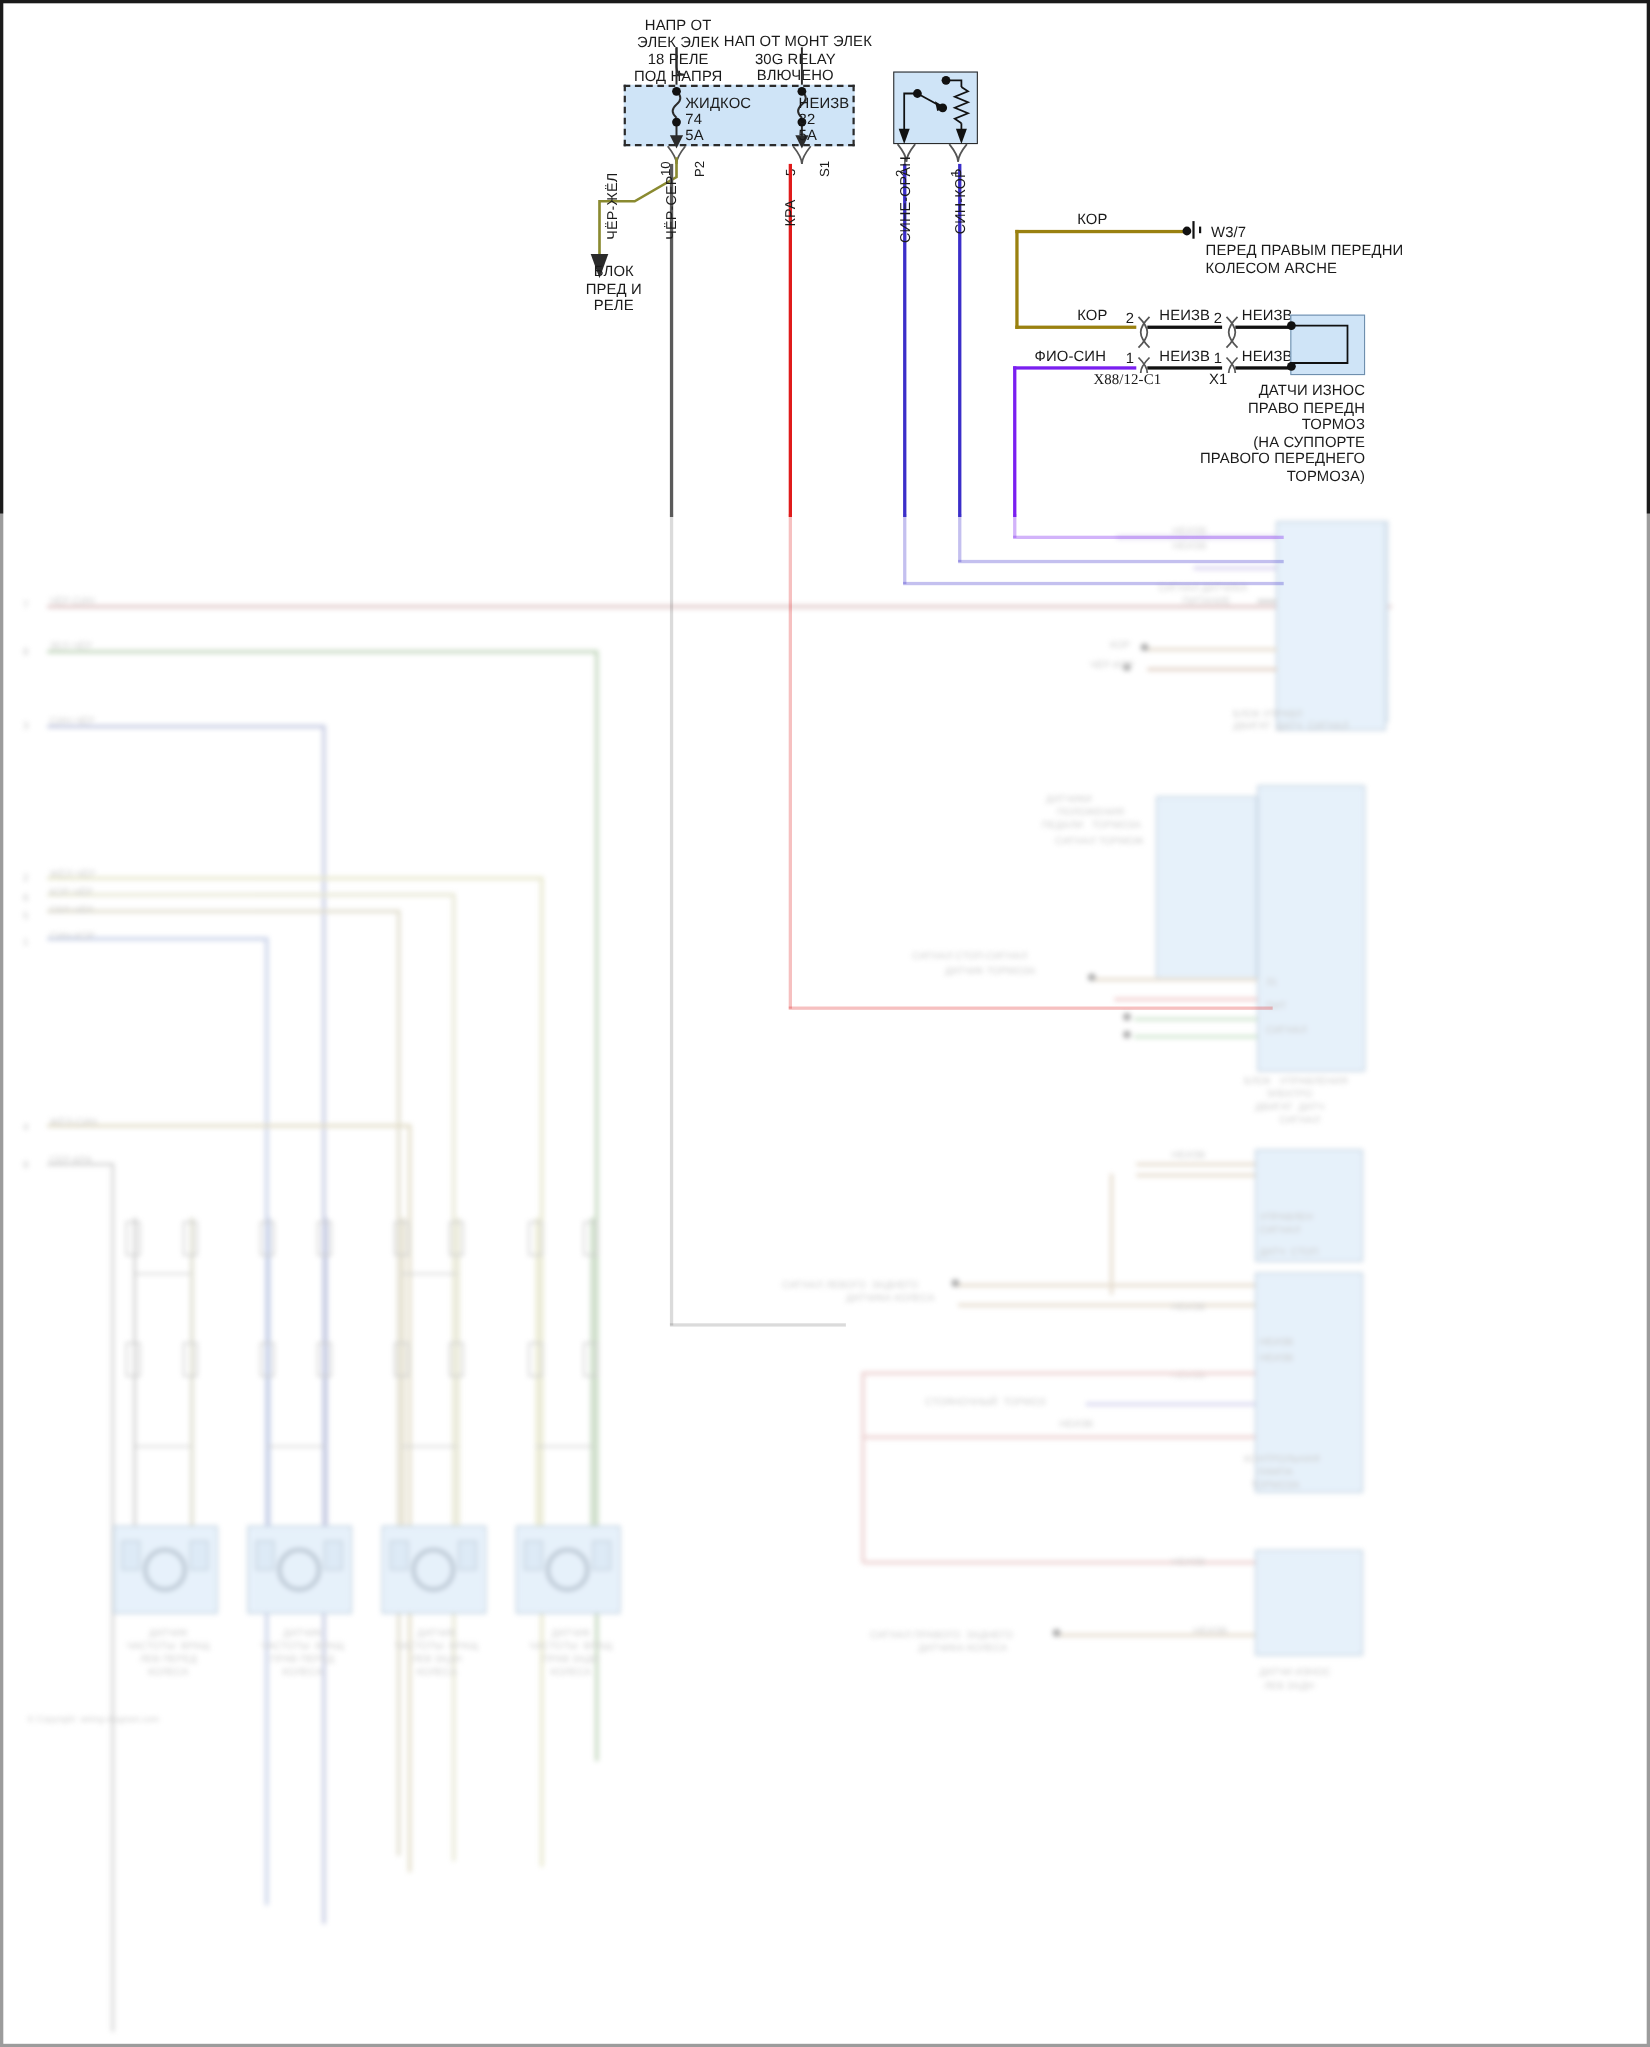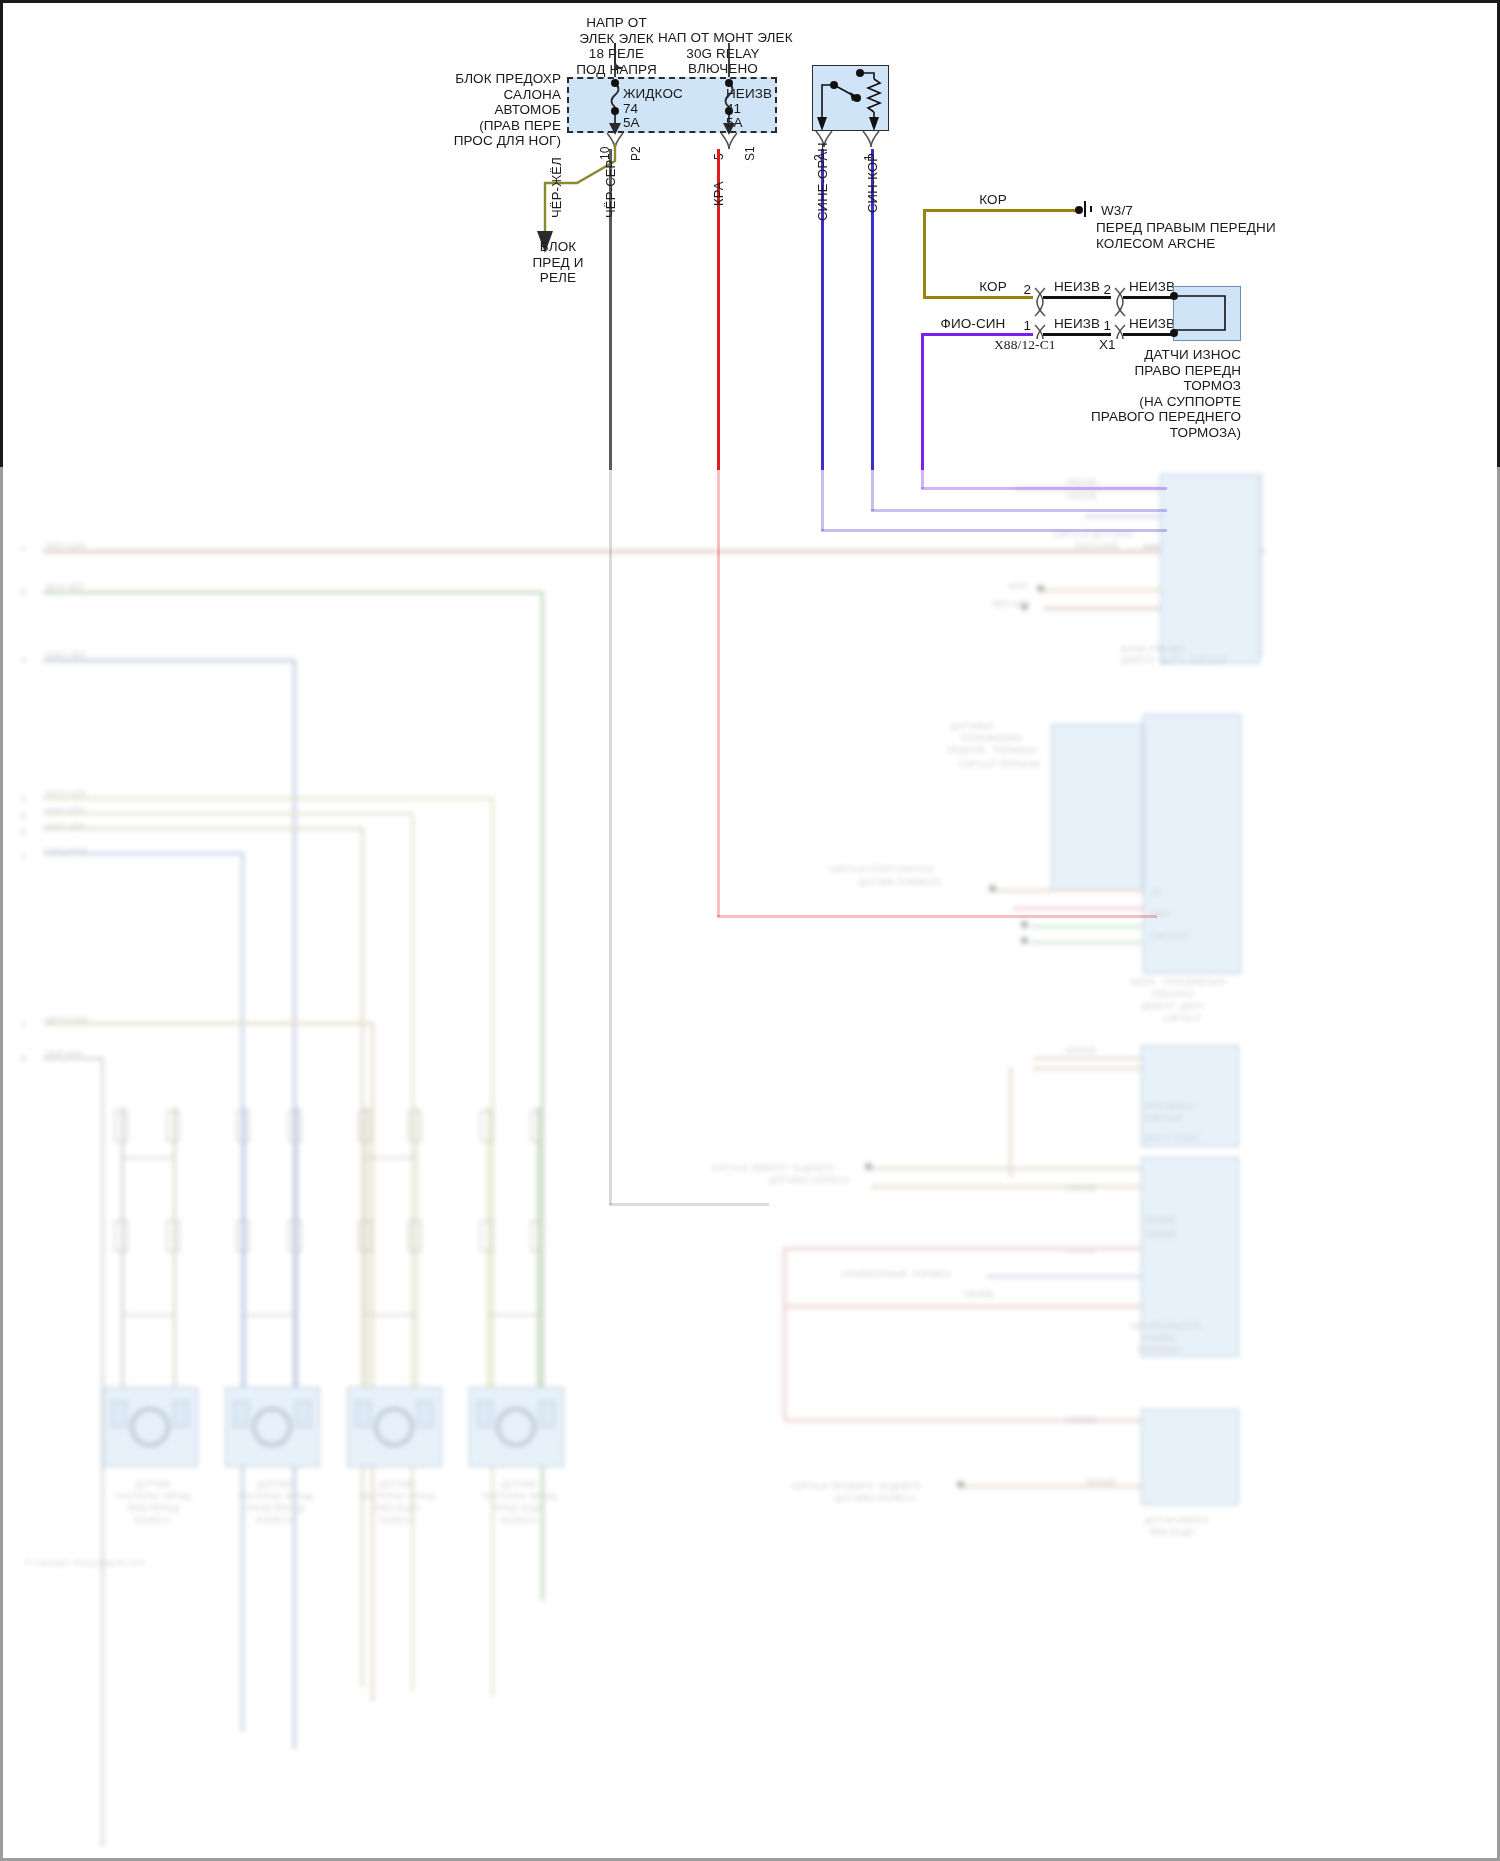--- a/index.html
+++ b/index.html
@@ -326,25 +326,20 @@
 
     <div class="lbl center" style="left:541px; top:12px; width:145px;">НАПР ОТ
 ЭЛЕК ЭЛЕК
 18 РЕЛЕ
 ПОД НАПРЯ</div>
 
     <div class="lbl center" style="left:655px; top:27px; width:130px;">НАП ОТ МОНТ ЭЛЕК
 30G RELAY
 ВЛЮЧЕНО</div>
 
-    <div class="lbl right" style="left:408px; top:68px; width:150px;">БЛОК ПРЕДОХР
-САЛОНА
-АВТОМОБ
-(ПРАВ ПЕРЕ
-ПРОС ДЛЯ НОГ)</div>
 
     <div class="dashbox" style="left:564px; top:74px; width:210px; height:56px;"></div>
 
     <svg style="left:560px; top:40px; width:230px; height:100px;">
       <path d="M52 0 V18 Q52 25 59 25 H52" fill="none" stroke="#2b2b2b" stroke-width="1.8"></path>
       <path d="M52 0 V34" fill="none" stroke="#2b2b2b" stroke-width="1.8"></path>
       <path d="M166 0 V34" fill="none" stroke="#2b2b2b" stroke-width="1.8"></path>
 
       <path d="M52 40 q7 6 0 12 q-7 6 0 12" fill="none" stroke="#2b2b2b" stroke-width="1.8"></path>
       <path d="M166 40 q7 6 0 12 q-7 6 0 12" fill="none" stroke="#2b2b2b" stroke-width="1.8"></path>
@@ -357,21 +352,21 @@
     <div class="dot" style="left:608px; top:76px;"></div>
     <div class="dot" style="left:608px; top:104px;"></div>
     <div class="dot" style="left:722px; top:76px;"></div>
     <div class="dot" style="left:722px; top:104px;"></div>
 
     <div class="lbl left" style="left:620px; top:83px;">ЖИДКОС</div>
     <div class="lbl left" style="left:620px; top:98px;">74</div>
     <div class="lbl left" style="left:620px; top:112px;">5A</div>
 
     <div class="lbl left" style="left:723px; top:83px;">НЕИЗВ</div>
-    <div class="lbl left" style="left:723px; top:98px;">41</div>
+    <div class="lbl left" style="left:723px; top:98px;">32</div>
     <div class="lbl left" style="left:723px; top:112px;">5A</div>
 
     <svg style="left:560px; top:128px; width:230px; height:26px;">
       <path d="M44 2 q8 10 8 16" fill="none" stroke="#555" stroke-width="1.6"></path>
       <path d="M60 2 q-8 10 -8 16" fill="none" stroke="#555" stroke-width="1.6"></path>
       <path d="M158 2 q8 10 8 16" fill="none" stroke="#555" stroke-width="1.6"></path>
       <path d="M174 2 q-8 10 -8 16" fill="none" stroke="#555" stroke-width="1.6"></path>
     </svg>
 
     <div class="vnum" style="left:595px; top:157px;">10</div>

